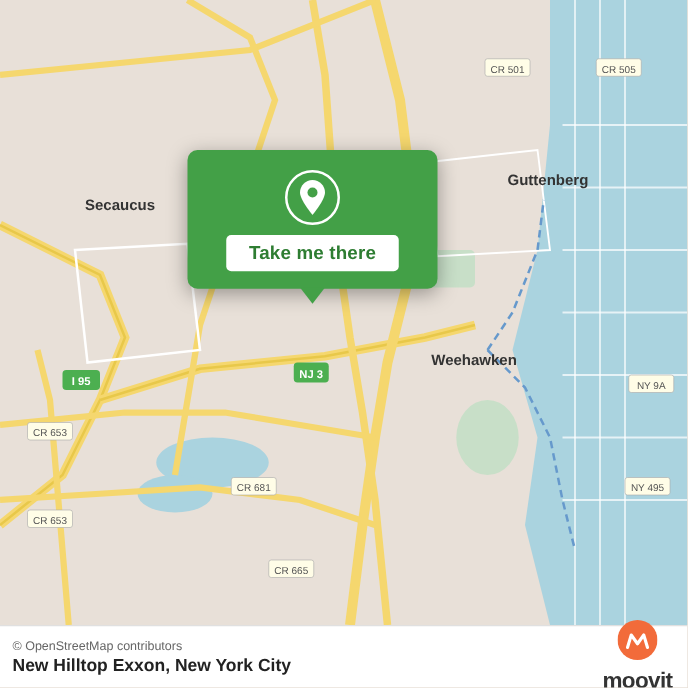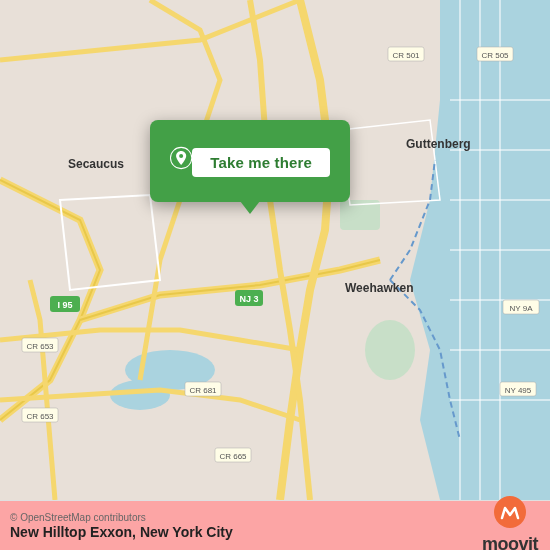--- a/index.html
+++ b/index.html
@@ -24,20 +24,21 @@
     
     #popup-card {
       position: absolute;
       top: 120px;
       left: 150px;
       width: 200px;
       background: #43a047;
       border-radius: 8px;
       padding: 16px 20px 14px;
       display: flex;
+      flex-direction: column;
       align-items: center;
       box-shadow: 0 4px 16px rgba(0,0,0,0.35);
       z-index: 10;
     }
 
     #popup-card::after {
       content: '';
       position: absolute;
       bottom: -12px;
       left: 50%;
@@ -63,21 +64,21 @@
       font-weight: 600;
       cursor: pointer;
       letter-spacing: 0.01em;
       white-space: nowrap;
     }
 
     
     #bottom-bar {
       width: 550px;
       height: 50px;
-      background: #fca5a5;
+      background: #ffffff;
       display: flex;
       align-items: center;
       justify-content: space-between;
       padding: 0 12px 0 10px;
       border-top: 1px solid #e0e0e0;
       position: absolute;
       bottom: 0;
       left: 0;
     }
 

